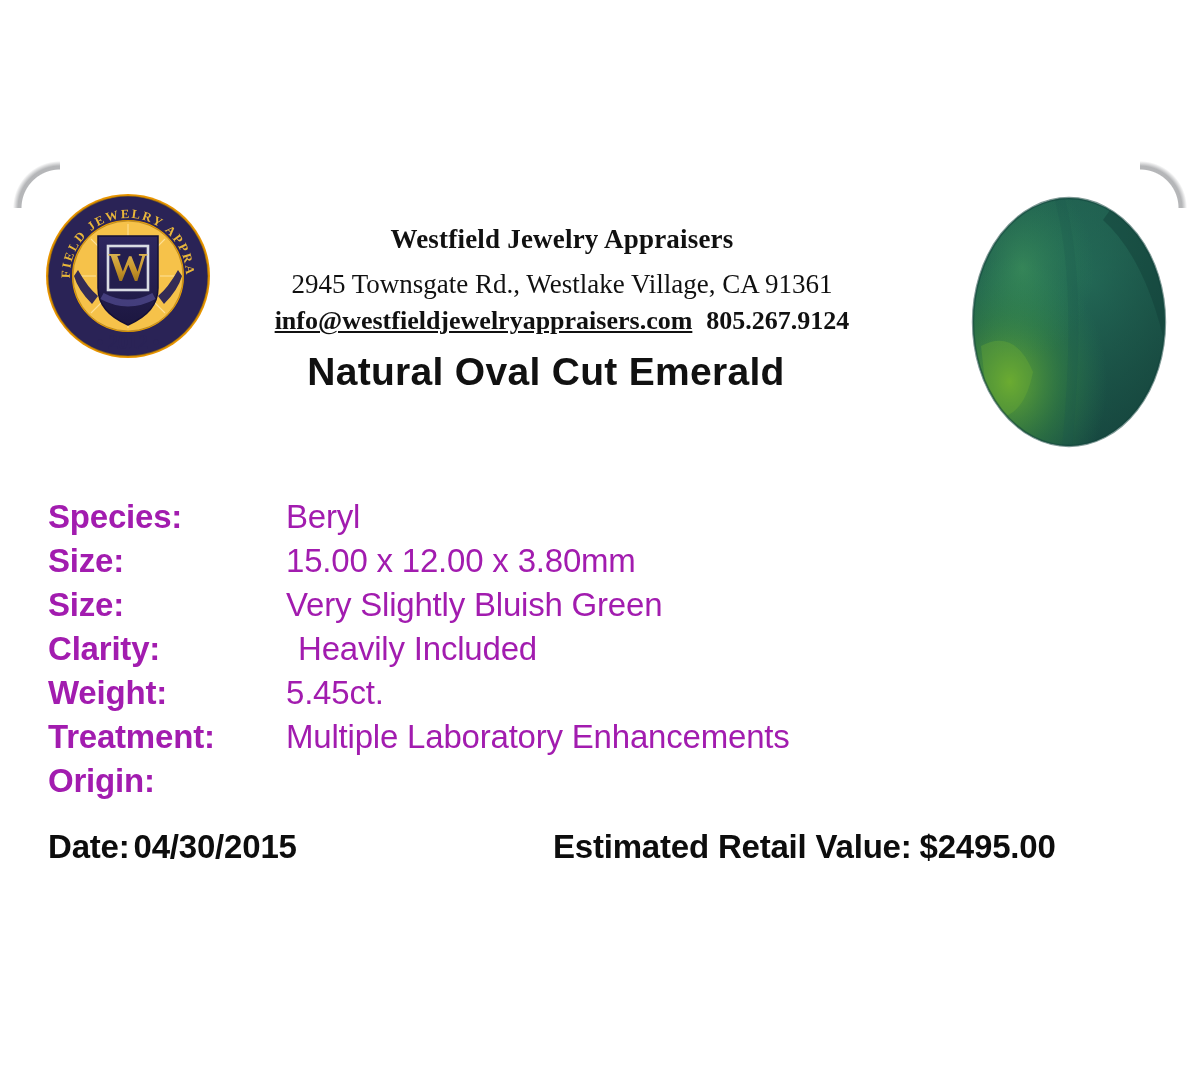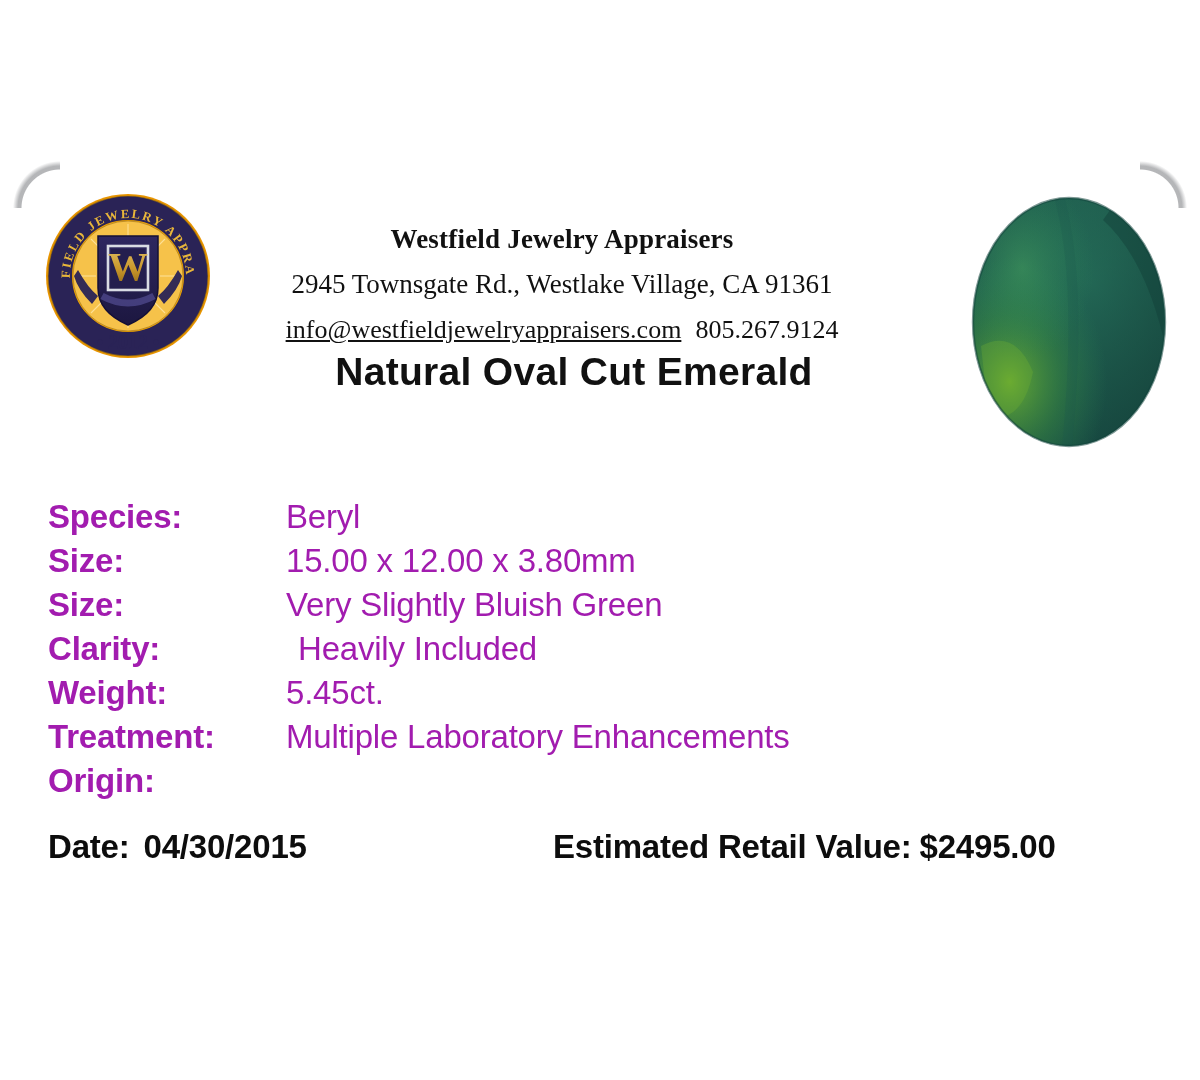--- a/index.html
+++ b/index.html
@@ -81,33 +81,34 @@
   }
   #company-address {
     font-size: 27px;
     font-weight: normal;
     line-height: 1.28;
     margin-top: 11px;
   }
   #contact-line {
     font-size: 26px;
     line-height: 1.28;
-    margin-top: 12px;
-    white-space: nowrap;
+    margin-top: 3px;
+    white-space: nowrap;
+    font-weight: bold;
   }
   #company-email {
     text-decoration: underline;
     color: #111111;
   }
   #company-phone { margin-left: 14px; }
 
   
   #item-title {
     position: absolute;
-    left: 244px;
+    left: 216px;
     top: 202px;
     width: 660px;
     text-align: center;
     font-family: "Liberation Sans", sans-serif;
     font-weight: bold;
     font-size: 39px;
     letter-spacing: 0.3px;
     color: #111111;
   }
 
@@ -160,21 +161,21 @@
     align-items: baseline;
     color: #0d0d0d;
   }
   #date-block {
     flex: 0 0 505px;
     font-size: 33px;
     font-weight: bold;
     letter-spacing: -0.2px;
     white-space: nowrap;
   }
-  #date-value { margin-left: 14px; }
+  #date-value { margin-left: 4px; }
   #retail-value-block {
     font-size: 33px;
     font-weight: bold;
     letter-spacing: -0.2px;
     white-space: nowrap;
   }
   #retail-value-amount { margin-left: 8px; }
 </style>
 </head>
 <body>

